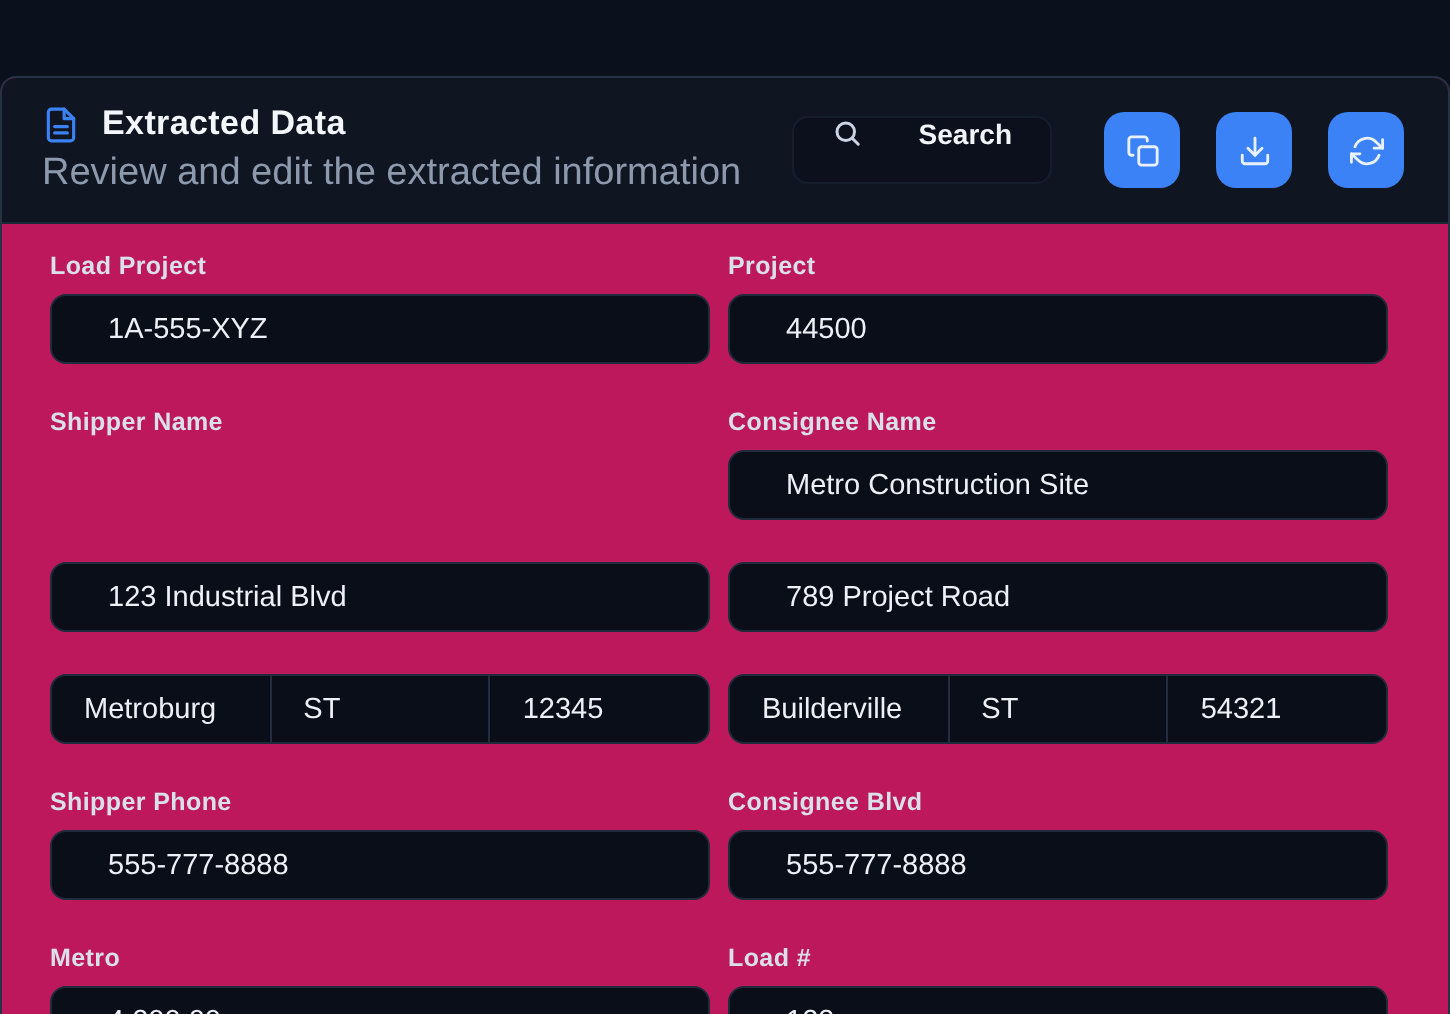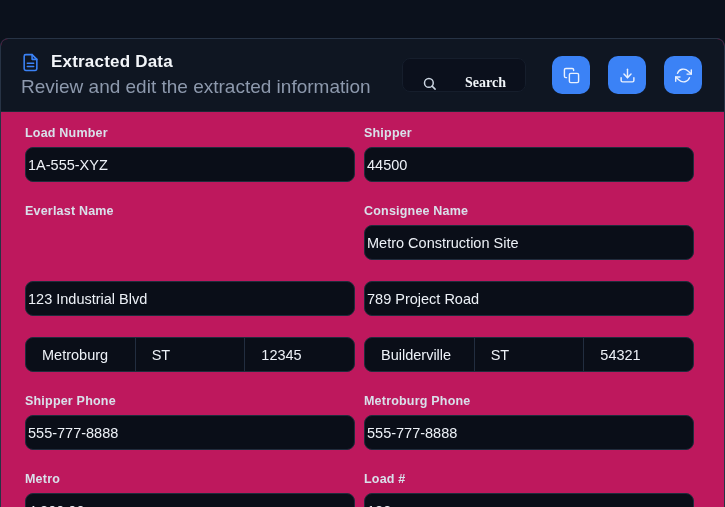--- a/index.html
+++ b/index.html
@@ -20,28 +20,28 @@
     border-bottom:1px solid #1d2836;
     display:flex; align-items:center; justify-content:space-between;
     padding:0 22px 0 20px;
   }
   .header-left { display:flex; flex-direction:column; gap:4px; }
   .title-row { display:flex; align-items:center; gap:11px; }
   .title { font-size:17px; font-weight:700; color:#f3f6fa; letter-spacing:.2px; }
   .subtitle { font-size:19px; color:#8d99ad; }
   .header-right { display:flex; align-items:center; }
   .search-btn {
-    display:flex; align-items:flex-end; gap:28px;
+    display:flex; align-items:flex-start; gap:28px;
     height:34px; padding:0 19px;
     background:#0b101c;
     border:1px solid #161e2c;
     border-radius:8px;
     color:#f1f5f9; font-size:14px; font-weight:700;
     cursor:pointer; margin-right:26px;
-    font-family:Liberation Serif, serif;
+    font-family:Liberation Sans, sans-serif;
   }
   .icon-btn {
     width:38px; height:38px;
     border:none; border-radius:10px;
     background:#3b82f6;
     display:flex; align-items:center; justify-content:center;
     cursor:pointer; margin-left:18px;
   }
   .icon-btn svg { display:block; }
   
@@ -58,21 +58,21 @@
   .field-label {
     display:block;
     font-size:12.5px; font-weight:700; color:#d9e0ea;
     margin-bottom:7px; letter-spacing:.2px;
   }
   .text-input {
     width:100%; height:35px;
     background:#0a0e18;
     border:1px solid #202b3c;
     border-radius:8px;
-    padding:0 2px;
+    padding:0 28px;
     color:#edf1f7; font-size:14.5px;
     font-family:inherit;
     outline:none;
   }
   .trio {
     display:flex;
     background:#0a0e18;
     border:1px solid #202b3c;
     border-radius:8px;
     height:35px;
@@ -148,32 +148,32 @@
           </svg>
         </span>
       </button>
     </div>
   </div>
 
   <div class="body">
 
     <div class="grid row-gap-lg">
       <div>
-        <label class="field-label">Load Number</label>
+        <label class="field-label">Load Project</label>
         <input class="text-input" type="text" value="1A-555-XYZ" style="">
       </div>
       <div>
-        <label class="field-label">Shipper</label>
+        <label class="field-label">Project</label>
         <input class="text-input" type="text" value="44500" style="">
       </div>
     </div>
 
     <div class="grid row-gap-md">
       <div>
-        <label class="field-label">Everlast Name</label>
+        <label class="field-label">Shipper Name</label>
       </div>
       <div>
         <label class="field-label">Consignee Name</label>
         <input class="text-input" type="text" value="Metro Construction Site" style="">
       </div>
     </div>
 
     <div class="grid row-gap-md">
       <input class="text-input" type="text" value="123 Industrial Blvd" style="">
       <input class="text-input" type="text" value="789 Project Road" style="">
@@ -191,21 +191,21 @@
         <input type="text" value="54321" style="">
       </div>
     </div>
 
     <div class="grid row-gap-lg">
       <div>
         <label class="field-label">Shipper Phone</label>
         <input class="text-input" type="text" value="555-777-8888" style="">
       </div>
       <div>
-        <label class="field-label">Metroburg Phone</label>
+        <label class="field-label">Consignee Blvd</label>
         <input class="text-input" type="text" value="555-777-8888" style="">
       </div>
     </div>
 
     <div class="grid">
       <div>
         <label class="field-label">Metro</label>
         <input class="text-input" type="text" value="4,200.00" style="">
       </div>
       <div>

